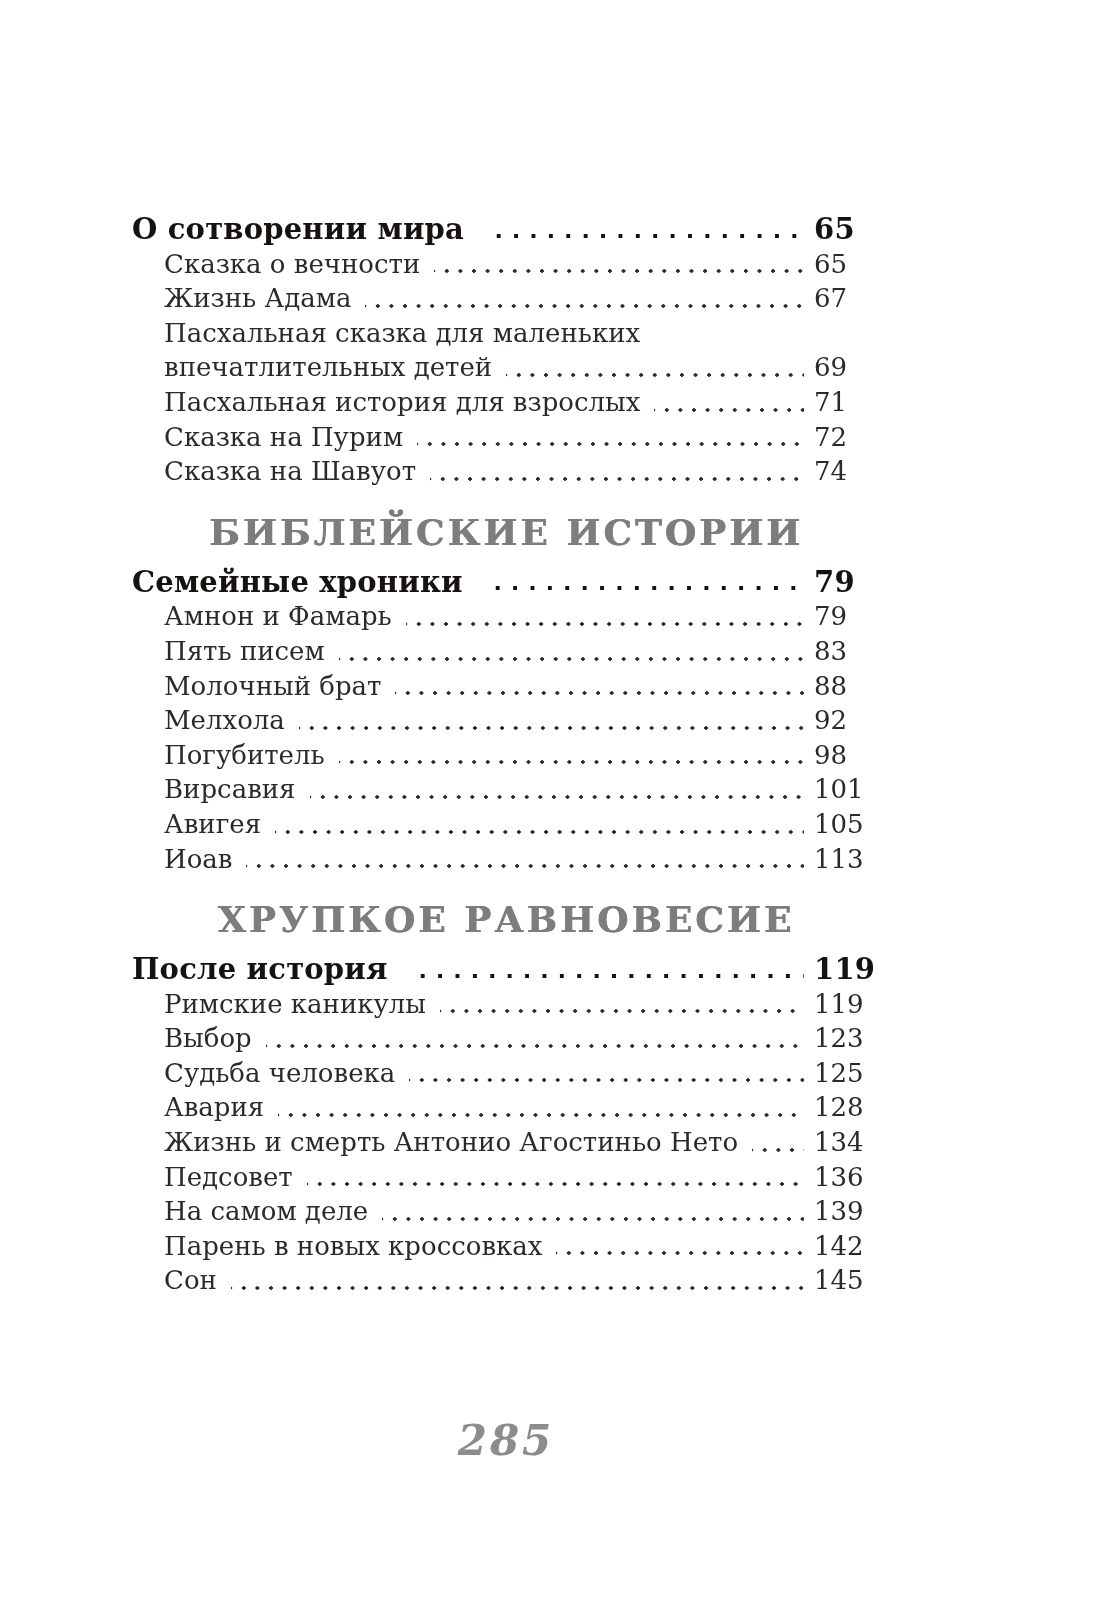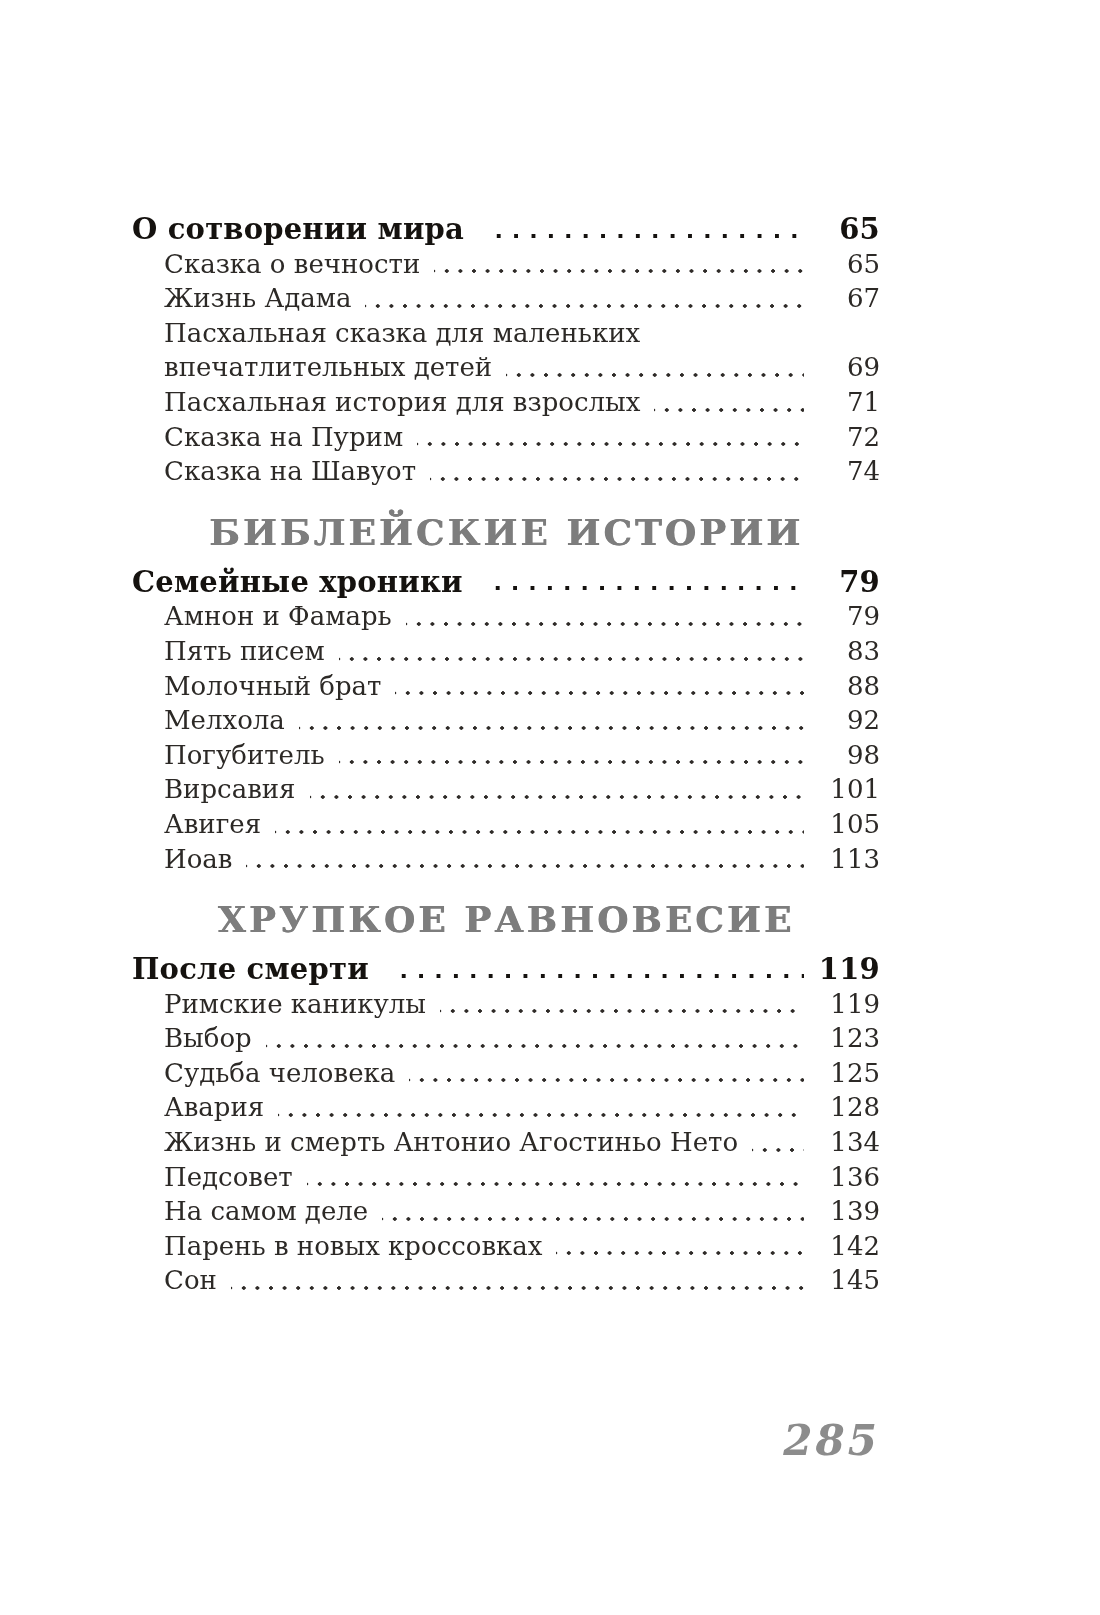--- a/index.html
+++ b/index.html
@@ -36,21 +36,21 @@
     align-self: stretch;
     margin: 0 10px 0 14px;
     background-image: radial-gradient(circle, #2f2b28 1.55px, transparent 1.8px);
     background-size: 13.6px 4px;
     background-repeat: repeat-x;
     background-position: 6px calc(100% - 8px);
   }
   .row .pagenum {
     flex: 0 0 auto;
     width: 66px;
-    text-align: right;
+    text-align: left;
   }
   .row.chapter-row {
     font-size: 29px;
     font-weight: bold;
     color: #15120f;
     letter-spacing: 0.2px;
   }
   .row.chapter-row .dots {
     margin: 0 10px 0 20px;
     background-image: radial-gradient(circle, #15120f 2.15px, transparent 2.4px);
@@ -68,21 +68,21 @@
     line-height: 35px;
     text-align: center;
     font-size: 36px;
     font-weight: bold;
     color: #7d7d7d;
     letter-spacing: 3px;
     text-shadow: 0.6px 0 0 #7d7d7d;
   }
   .folio {
     margin-top: 119px;
-    text-align: right;
+    text-align: center;
     font-size: 42px;
     font-style: italic;
     font-weight: bold;
     color: #8c8c8c;
     letter-spacing: 3px;
     line-height: 48px;
   }
 </style>
 </head>
 <body style="color: rgb(44, 41, 38); background: rgb(255, 255, 255);">
@@ -170,21 +170,21 @@
         <span class="dots"></span>
         <span class="pagenum">105</span>
       </div>
       <div class="row item-row">
         <span class="title">Иоав</span>
         <span class="dots"></span>
         <span class="pagenum">113</span>
       </div>
       <div class="part-heading" style="color: rgb(125, 125, 125);">ХРУПКОЕ РАВНОВЕСИЕ</div>
       <div class="row chapter-row" style="color: rgb(21, 18, 15);">
-        <span class="title">После смерти</span>
+        <span class="title">После история</span>
         <span class="dots"></span>
         <span class="pagenum">119</span>
       </div>
       <div class="row item-row">
         <span class="title">Римские каникулы</span>
         <span class="dots"></span>
         <span class="pagenum">119</span>
       </div>
       <div class="row item-row">
         <span class="title">Выбор</span>

